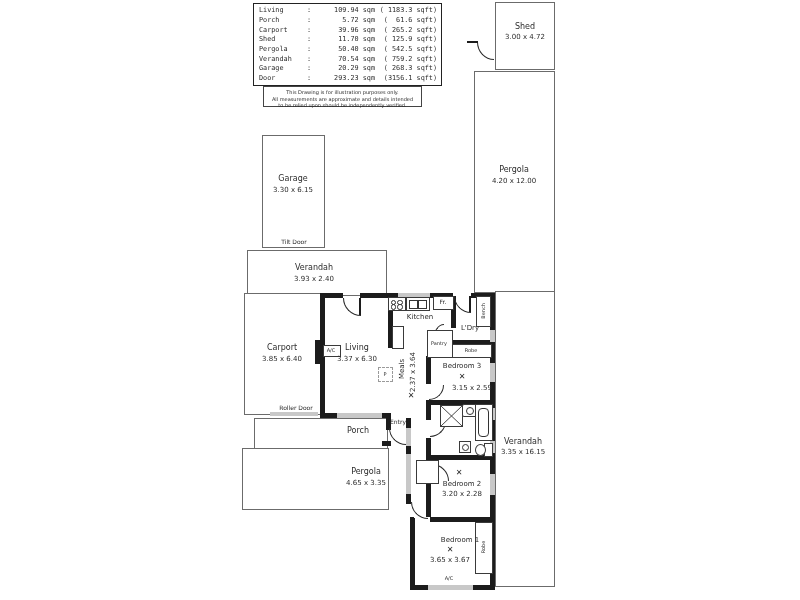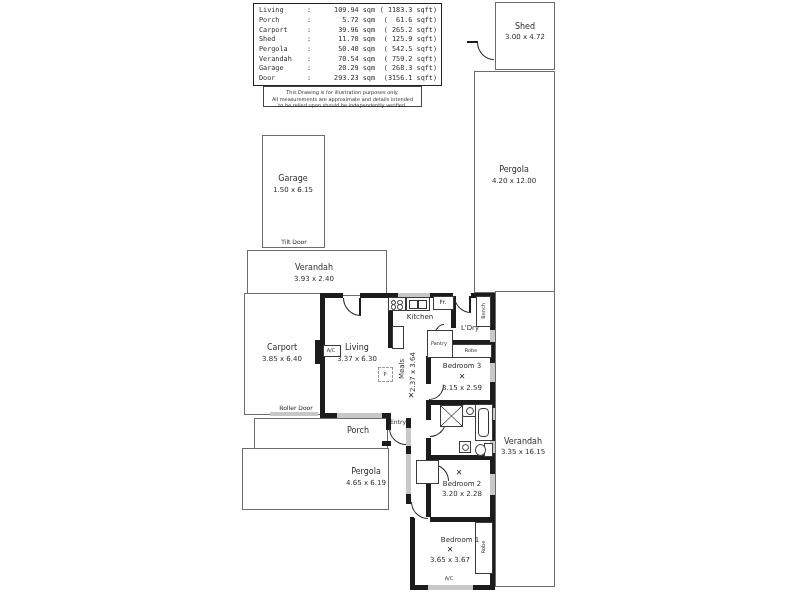--- a/index.html
+++ b/index.html
@@ -222,21 +222,21 @@
   <div class="dashed" style="left:378px;top:367px;width:13px;height:13px"></div>
   <div class="lbl xs" style="left:385px;top:374px">P</div>
 
   <div class="lbl" style="left:525px;top:27px">Shed</div>
   <div class="lbl dim" style="left:525px;top:37px">3.00 x 4.72</div>
 
   <div class="lbl" style="left:514px;top:170px">Pergola</div>
   <div class="lbl dim" style="left:514px;top:181px">4.20 x 12.00</div>
 
   <div class="lbl" style="left:293px;top:179px">Garage</div>
-  <div class="lbl dim" style="left:293px;top:190px">1.50 x 6.15</div>
+  <div class="lbl dim" style="left:293px;top:190px">3.30 x 6.15</div>
   <div class="lbl sm" style="left:294px;top:242px">Tilt Door</div>
 
   <div class="lbl" style="left:314px;top:268px">Verandah</div>
   <div class="lbl dim" style="left:314px;top:279px">3.93 x 2.40</div>
 
   <div class="lbl" style="left:282px;top:348px">Carport</div>
   <div class="lbl dim" style="left:282px;top:359px">3.85 x 6.40</div>
   <div class="lbl sm" style="left:296px;top:408px">Roller Door</div>
 
   <div class="lbl" style="left:357px;top:348px">Living</div>
@@ -244,27 +244,27 @@
 
   <div class="lbl dim" style="left:420px;top:317px">Kitchen</div>
   <div class="lbl dim" style="left:470px;top:328px">L'Dry</div>
 
   <div class="lbl vert dim" style="left:402px;top:369px">Meals</div>
   <div class="lbl vert dim" style="left:413px;top:372px">2.37 x 3.64</div>
   <div class="lbl mark" style="left:411px;top:396px">✕</div>
 
   <div class="lbl dim" style="left:462px;top:366px">Bedroom 3</div>
   <div class="lbl mark" style="left:462px;top:377px">✕</div>
-  <div class="lbl dim" style="left:462px;top:388px">3.15 x 2.59</div>
+  <div class="lbl dim" style="left:472px;top:388px">3.15 x 2.59</div>
 
   <div class="lbl" style="left:358px;top:431px">Porch</div>
   <div class="lbl sm" style="left:398px;top:422px">Entry</div>
 
   <div class="lbl" style="left:366px;top:472px">Pergola</div>
-  <div class="lbl dim" style="left:366px;top:483px">4.65 x 6.19</div>
+  <div class="lbl dim" style="left:366px;top:483px">4.65 x 3.35</div>
 
   <div class="lbl" style="left:523px;top:442px">Verandah</div>
   <div class="lbl dim" style="left:523px;top:452px">3.35 x 16.15</div>
 
   <div class="lbl mark" style="left:459px;top:473px">✕</div>
   <div class="lbl dim" style="left:462px;top:484px">Bedroom 2</div>
   <div class="lbl dim" style="left:462px;top:494px">3.20 x 2.28</div>
 
   <div class="lbl dim" style="left:460px;top:540px">Bedroom 1</div>
   <div class="lbl mark" style="left:450px;top:550px">✕</div>

